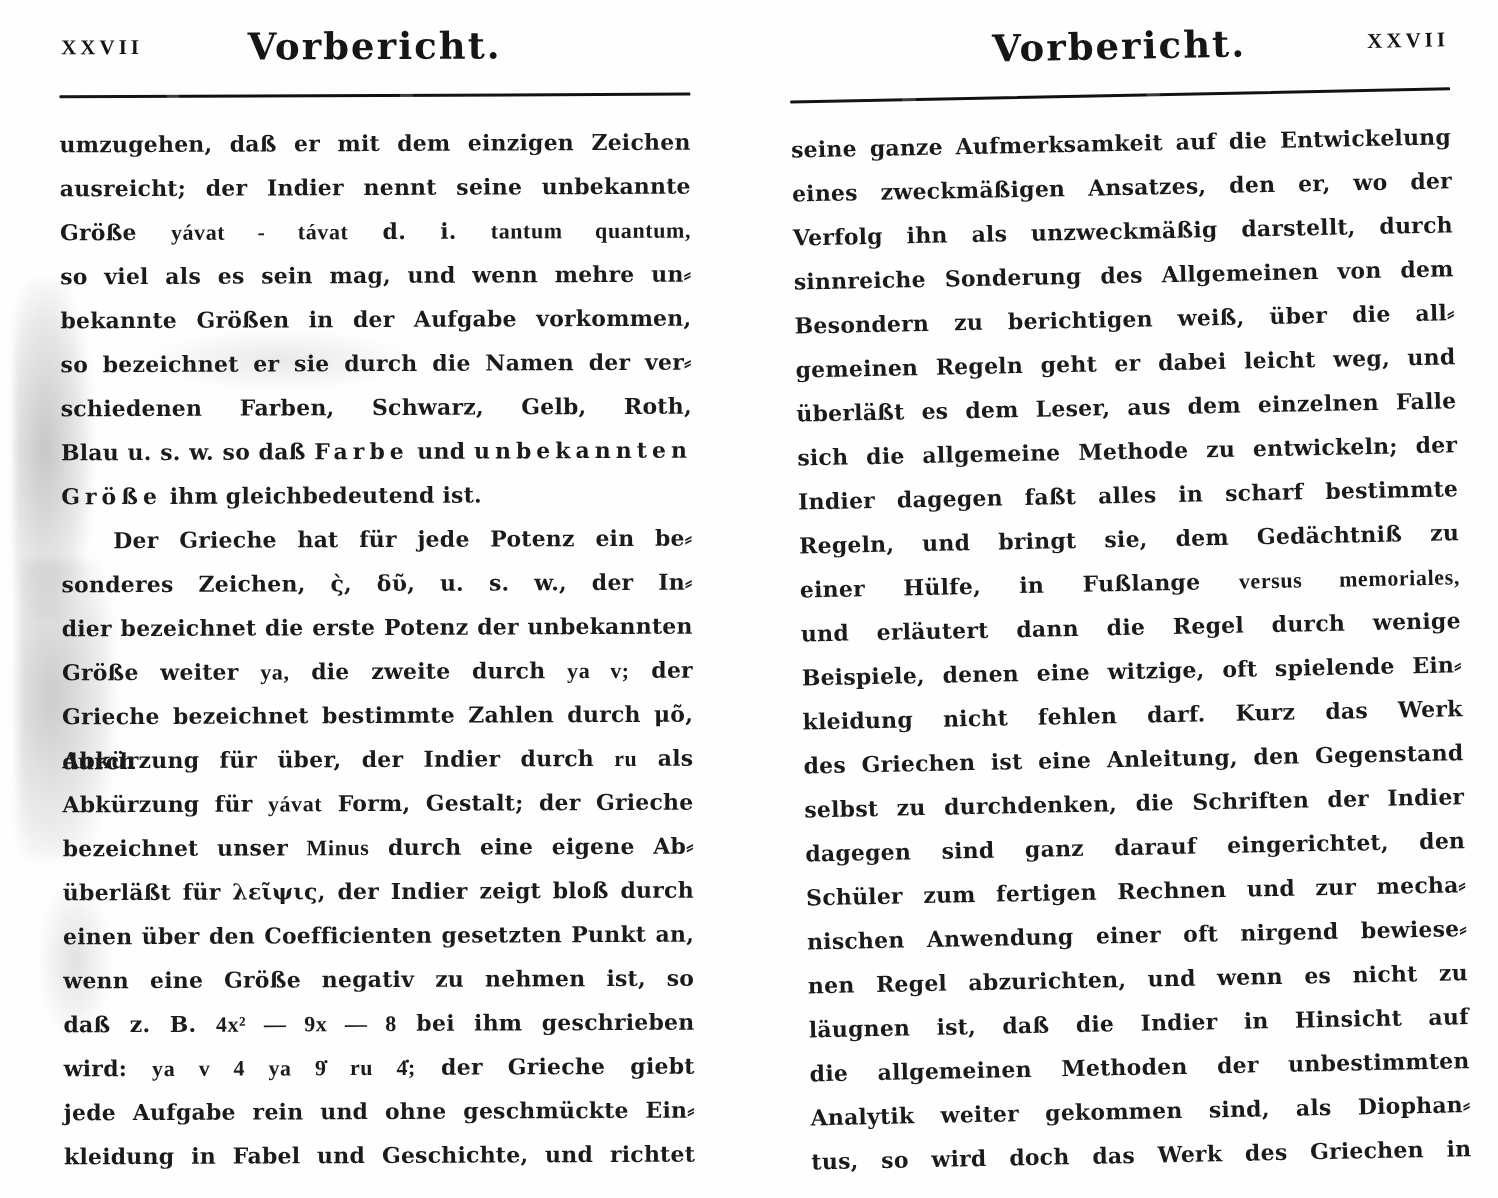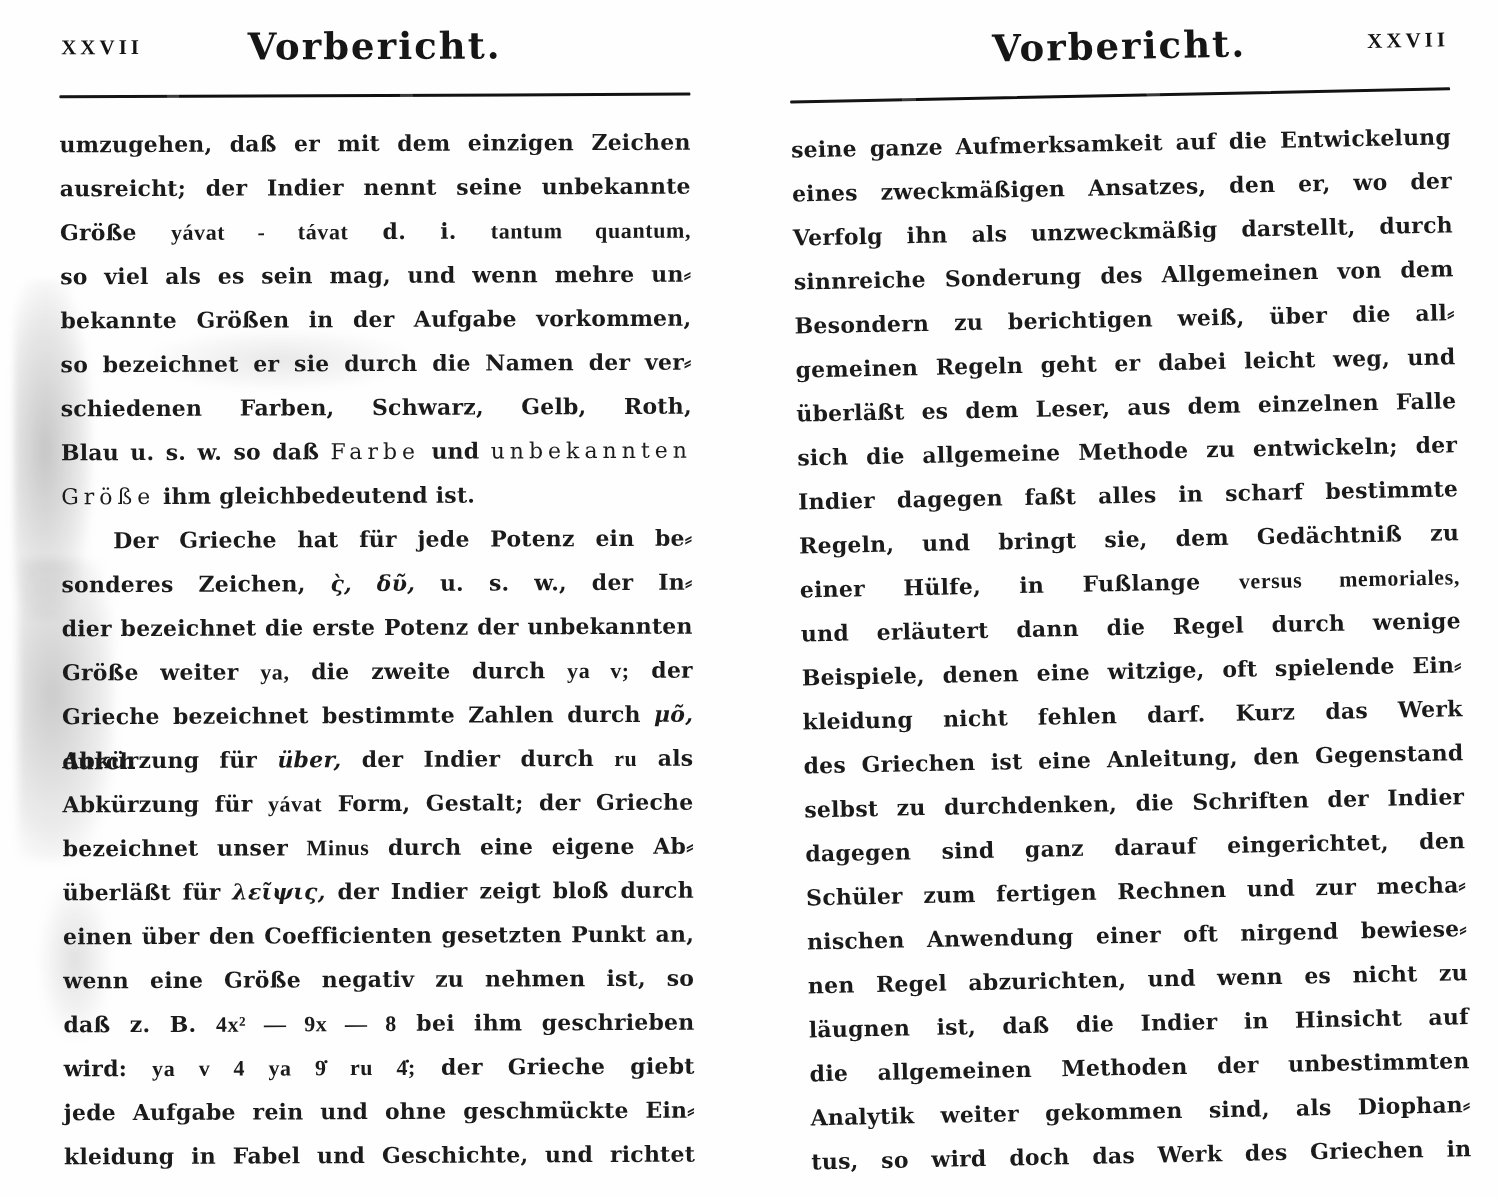--- a/index.html
+++ b/index.html
@@ -39,22 +39,22 @@
     font-size:22px;line-height:44px;height:44px;
     letter-spacing:0.2px;
     text-align:justify;text-align-last:justify;
     white-space:normal;overflow:visible;
     color:#1b1b1b;
   }
   .line.last{text-align-last:left;}
   .line.indent{text-indent:52px;}
   .seg-f{font-family:"DejaVu Serif", serif;font-weight:700;}
   .seg-roman{font-family:"Liberation Serif", serif;font-weight:700;letter-spacing:0.6px;}
-  .seg-greek{font-family:"DejaVu Serif", serif;font-style:italic;font-weight:600;}
-  .seg-spaced{font-family:"DejaVu Serif", serif;font-weight:400;letter-spacing:5px;}
+  .seg-greek{font-family:"DejaVu Serif", serif;font-weight:600;}
+  .seg-spaced{font-family:"DejaVu Serif", serif;font-weight:700;letter-spacing:5px;}
   .smudge{position:absolute;pointer-events:none;}
   .smudge1{left:14px;top:280px;width:78px;height:340px;
     background:radial-gradient(ellipse at 40% 50%,rgba(70,70,70,.30),rgba(110,110,110,.14) 55%,transparent 78%);
     filter:blur(3px);}
   .smudge2{left:18px;top:560px;width:96px;height:300px;
     background:radial-gradient(ellipse at 35% 45%,rgba(60,60,60,.26),rgba(120,120,120,.12) 60%,transparent 80%);
     filter:blur(4px);}
   .smudge3{left:40px;top:880px;width:70px;height:160px;
     background:radial-gradient(ellipse,rgba(90,90,90,.18),transparent 75%);
     filter:blur(4px);}

